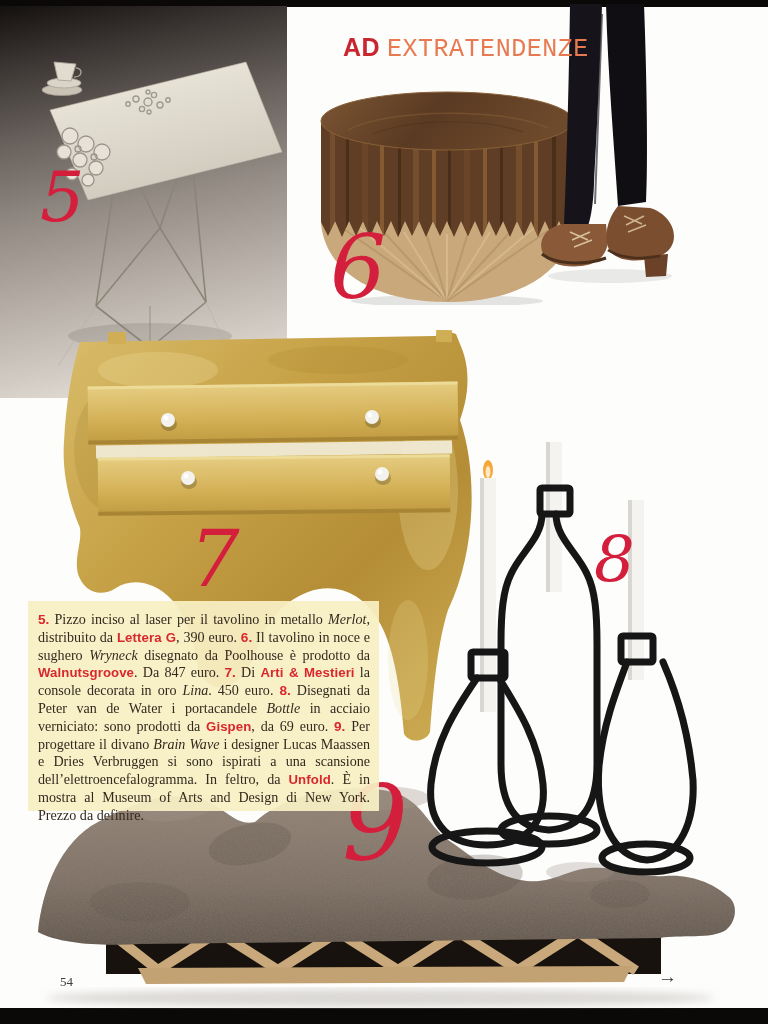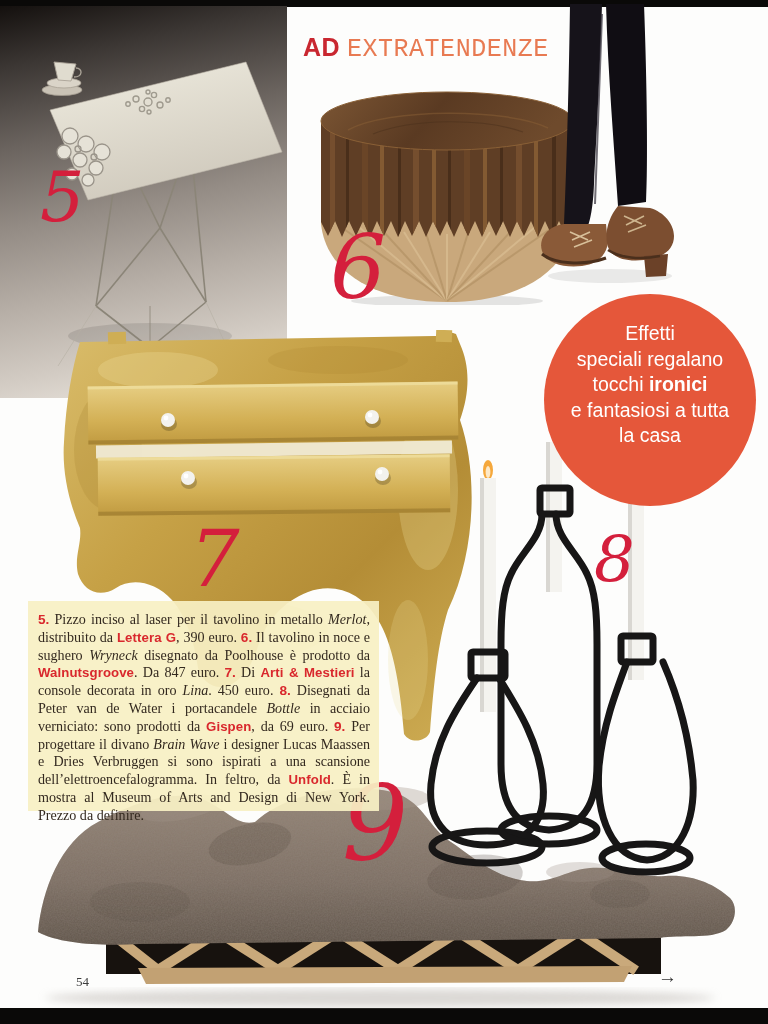--- a/index.html
+++ b/index.html
@@ -26,21 +26,21 @@
     position:absolute;z-index:6;color:var(--numeral);
     font-family:"DejaVu Serif",serif;font-style:italic;line-height:1;
   }
   .num5{left:40px;top:162px;font-size:70px;}
   .num6{left:330px;top:224px;font-size:88px;}
   .num7{left:190px;top:520px;font-size:78px;}
   .num8{left:594px;top:528px;font-size:64px;}
   .num9{left:342px;top:772px;font-size:104px;}
 
   .header{position:absolute;left:303px;top:33px;z-index:6;font-size:25px;letter-spacing:.5px;white-space:nowrap;}
-  .header .brand{color:#c92730;font-weight:bold;margin-right:7px;}
+  .header .brand{color:#c92730;font-weight:bold;margin-right:7px;margin-left:40px;}
   .header .section{color:#e87a52;font-weight:normal;font-family:Liberation Mono, monospace;}
 
   .drum{position:absolute;left:318px;top:90px;width:258px;height:215px;z-index:2;}
   .legs{position:absolute;left:540px;top:4px;width:160px;height:290px;z-index:2;}
   .console{position:absolute;left:38px;top:330px;width:445px;height:412px;z-index:3;}
   .candles{position:absolute;left:415px;top:442px;width:320px;height:440px;z-index:4;}
   .sofa{position:absolute;left:20px;top:782px;width:725px;height:230px;z-index:2;}
 
   .callout{
     position:absolute;left:544px;top:294px;width:212px;height:212px;z-index:5;
@@ -58,21 +58,21 @@
   }
   .caption-text{
     font-family:"Liberation Serif",serif;font-size:14.1px;line-height:17.8px;
     color:#33291f;text-align:justify;
   }
   .seg-b{font-weight:bold;}
   .seg-it{font-style:italic;}
   .seg-num{font-family:"Liberation Sans",sans-serif;font-weight:bold;color:var(--red);font-size:13.6px;}
   .seg-brand{font-family:"Liberation Sans",sans-serif;font-weight:bold;color:var(--red);font-size:13.2px;letter-spacing:.1px;}
 
-  .pageno{position:absolute;left:76px;top:974px;z-index:8;font-family:"Liberation Serif",serif;font-size:13px;color:#3c3c3c;}
+  .pageno{position:absolute;left:60px;top:974px;z-index:8;font-family:"Liberation Serif",serif;font-size:13px;color:#3c3c3c;}
   .next-arrow{position:absolute;left:658px;top:966px;z-index:8;font-size:19px;color:#333;}
 </style>
 </head>
 <body>
 
 <div class="page">
 
   <div class="edge-bar top"></div>
 
   <div class="photo5">
@@ -316,29 +316,20 @@
       </g>
       <g fill="none" stroke="#171616" stroke-width="7" stroke-linecap="round">
         <rect x="206" y="194" width="32" height="26" rx="2"></rect>
         <path d="M212 220 C200 252 188 284 184 324 C180 376 198 416 232 418 C266 416 280 378 278 338 C274 292 262 252 248 220"></path>
         <ellipse cx="231" cy="416" rx="44" ry="14"></ellipse>
       </g>
     </svg>
   </div>
   <div class="numeral num8">8</div>
 
-  <div class="callout">
-    <div class="callout-text">
-        <div class="rich-line"><span>Effetti</span></div>
-        <div class="rich-line"><span>speciali regalano</span></div>
-        <div class="rich-line"><span>tocchi </span><span class="seg-b">ironici</span></div>
-        <div class="rich-line"><span>e fantasiosi a tutta</span></div>
-        <div class="rich-line"><span>la casa</span></div>
-      </div>
-  </div>
 
   <div class="caption">
     <div class="caption-text"><span class="seg-num">5.</span><span> Pizzo inciso al laser per il tavolino in metallo </span><span class="seg-it">Merlot</span><span>, distribuito da </span><span class="seg-brand">Lettera G</span><span>, 390 euro. </span><span class="seg-num">6.</span><span> Il tavolino in noce e sughero </span><span class="seg-it">Wryneck</span><span> disegnato da Poolhouse è prodotto da </span><span class="seg-brand">Walnutsgroove</span><span>. Da 847 euro. </span><span class="seg-num">7.</span><span> Di </span><span class="seg-brand">Arti &amp; Mestieri</span><span> la console decorata in oro </span><span class="seg-it">Lina</span><span>. 450 euro. </span><span class="seg-num">8.</span><span> Disegnati da Peter van de Water i portacandele </span><span class="seg-it">Bottle</span><span> in acciaio verniciato: sono prodotti da </span><span class="seg-brand">Gispen</span><span>, da 69 euro. </span><span class="seg-num">9.</span><span> Per progettare il divano </span><span class="seg-it">Brain Wave</span><span> i designer Lucas Maassen e Dries Verbruggen si sono ispirati a una scansione dell’elettroencefalogramma. In feltro, da </span><span class="seg-brand">Unfold</span><span>. È in mostra al Museum of Arts and Design di New York. Prezzo da definire.</span></div>
   </div>
 
   <div class="sofa">
     <svg width="725" height="230" viewBox="0 0 725 230">
       <defs>
         <filter id="feltNoise" x="-5%" y="-5%" width="110%" height="110%">
           <feTurbulence type="fractalNoise" baseFrequency="0.7" numOctaves="2" result="t"></feTurbulence>

